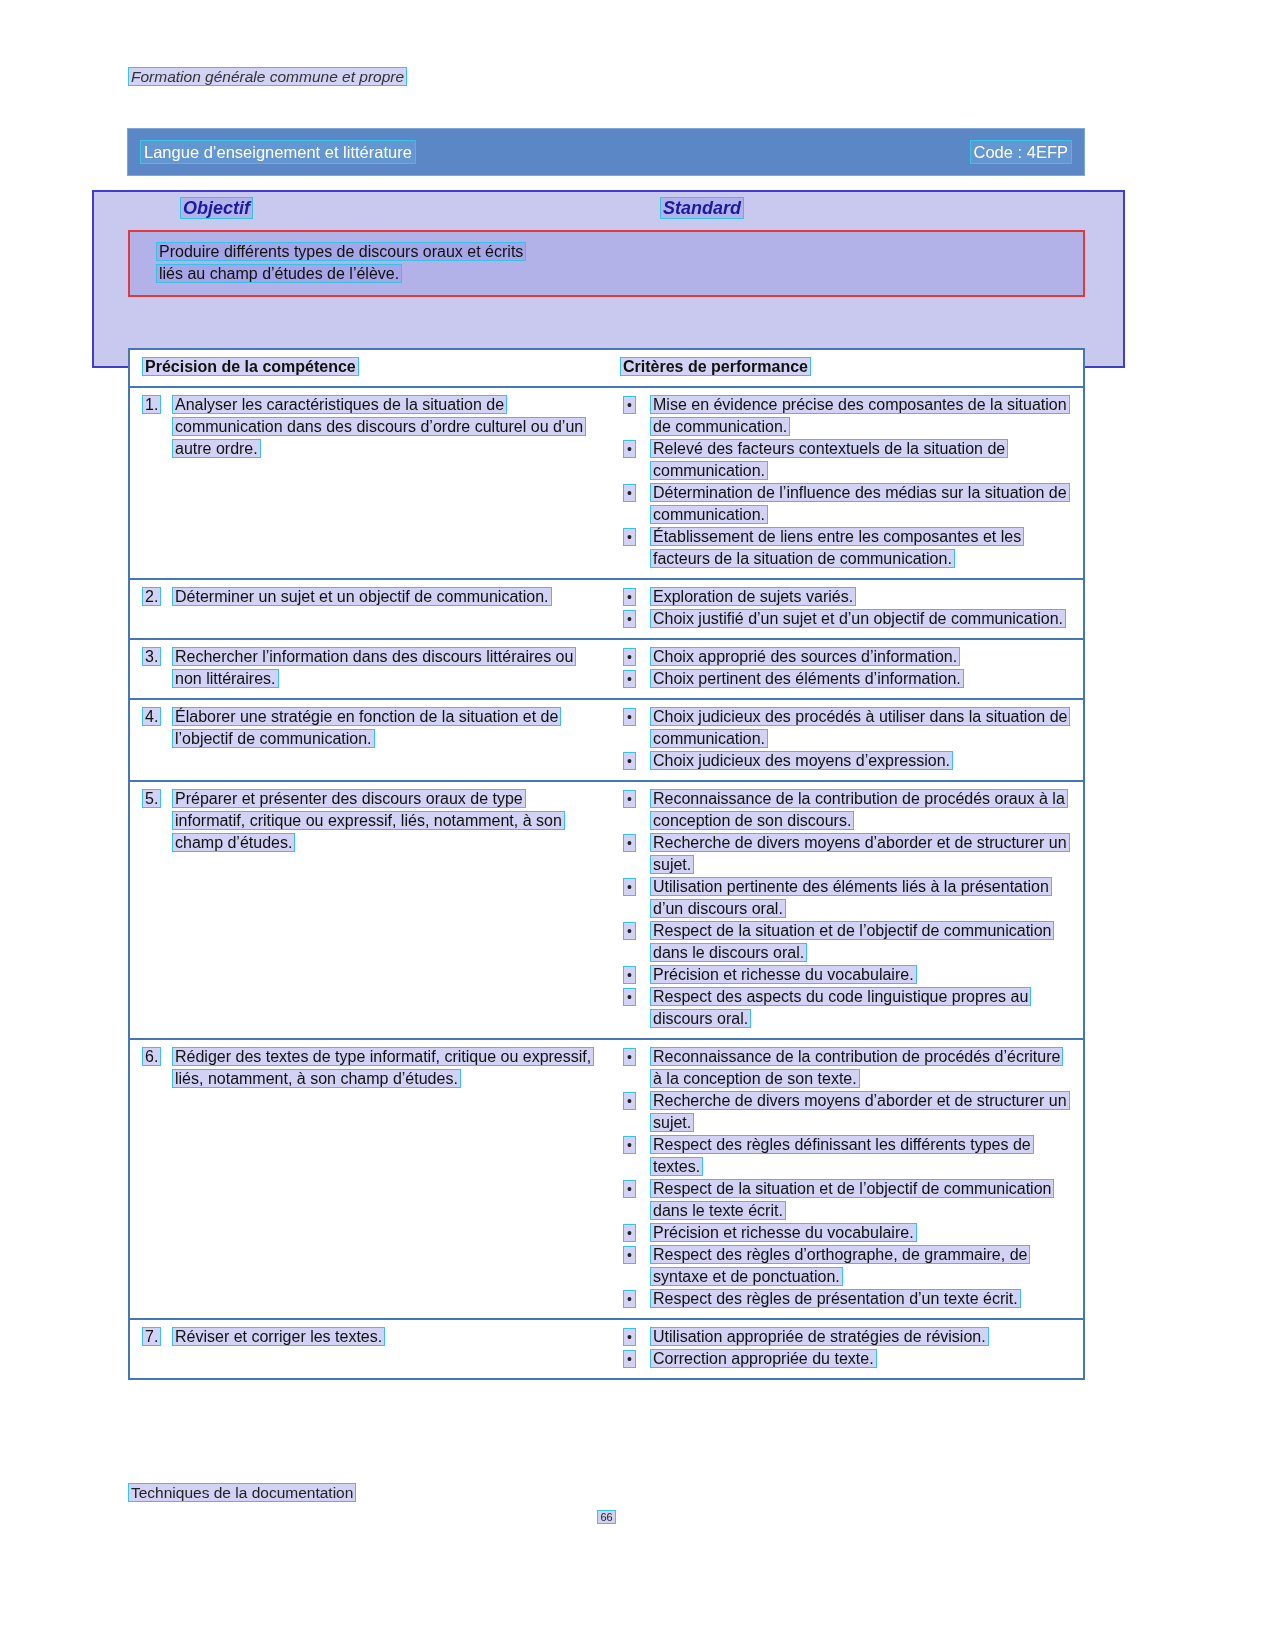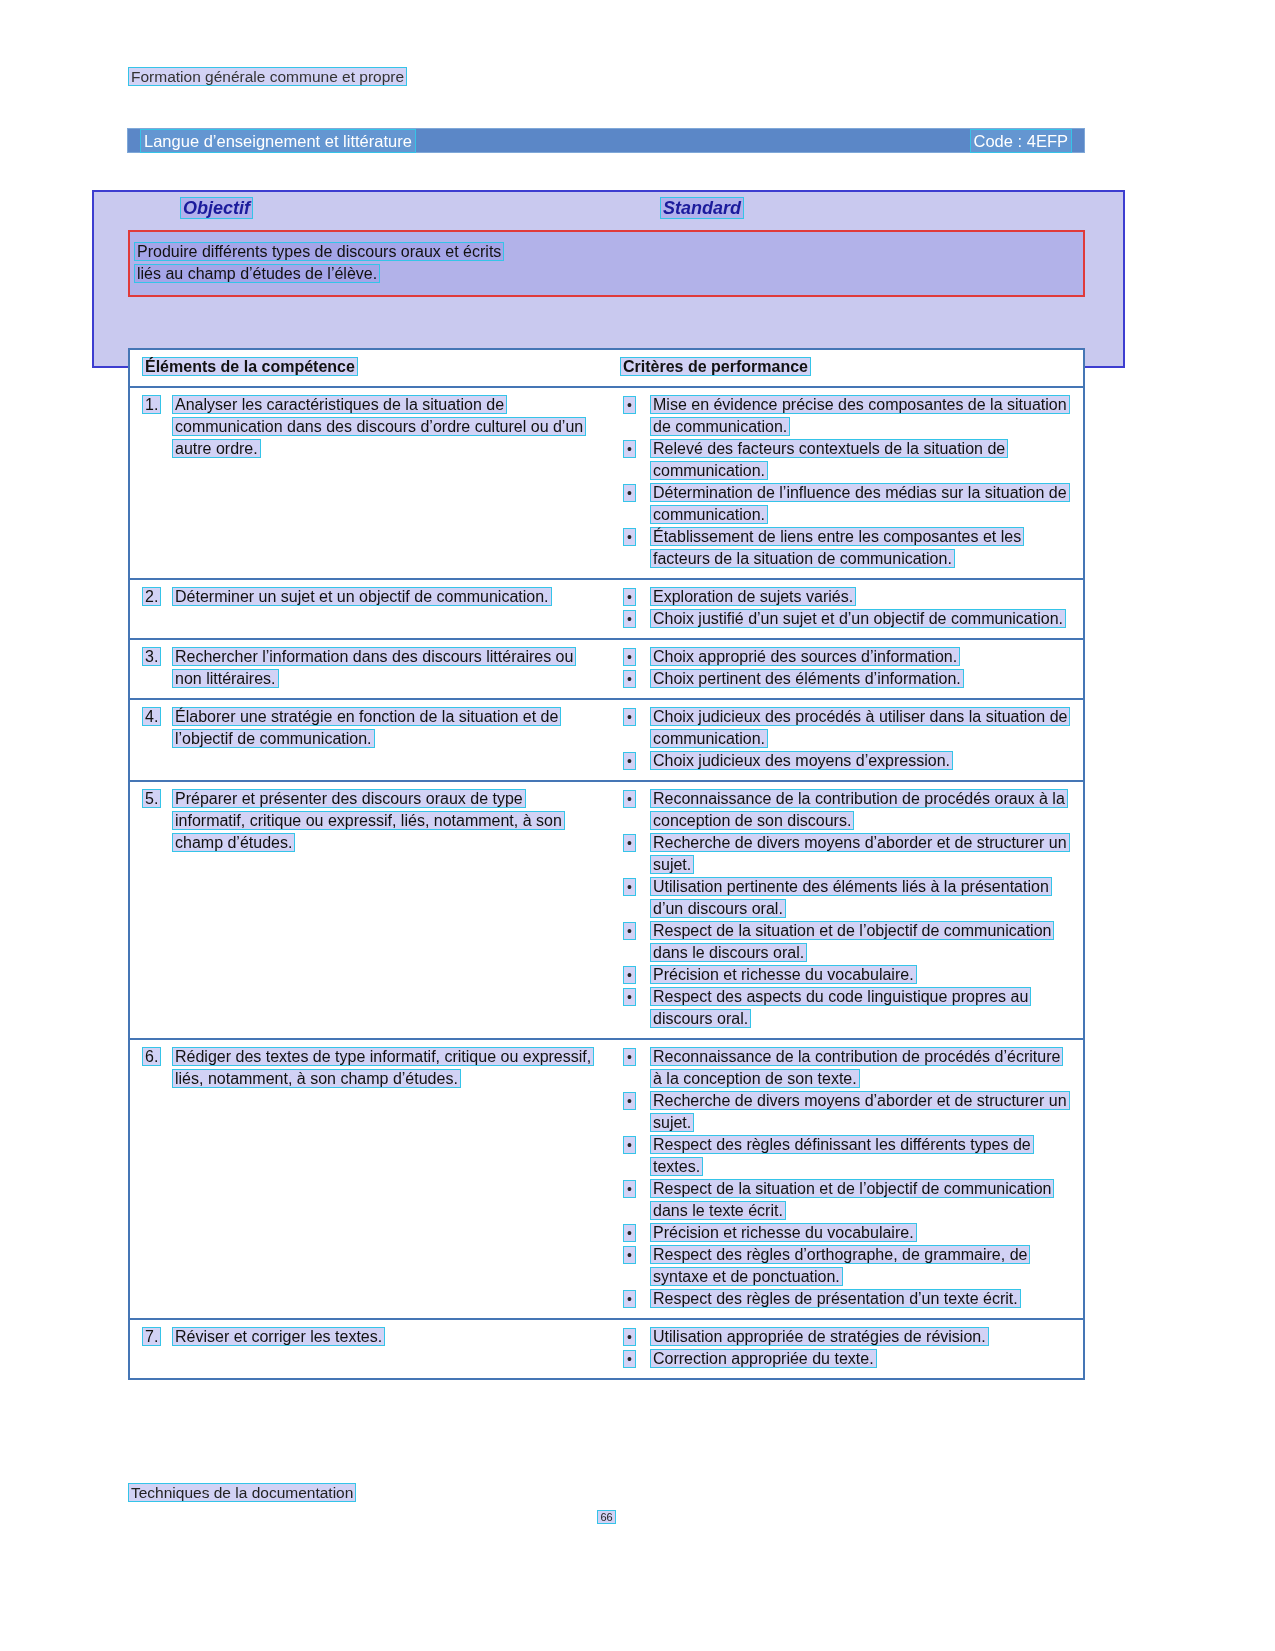--- a/index.html
+++ b/index.html
@@ -34,26 +34,26 @@
     background: rgba(130,205,245,0.22);
     border: 1px solid var(--hlb);
     padding: 0 3px;
     -webkit-box-decoration-break: clone;
     box-decoration-break: clone;
   }
   .strong { font-weight: bold; }
 
   .top-label {
     position: absolute; left: 128px; top: 66px;
-    font-size: 15.5px; color: #333;
+    font-size: 15.5px; color: #333; font-style: italic;
   }
 
   .header-bar {
     position: absolute; left: 127px; top: 128px;
-    width: 958px; height: 25px;
+    width: 958px; height: 48px;
     background: var(--bar);
     border: 1px solid #7fa8d8;
     display: flex; align-items: center; justify-content: space-between;
     padding: 0 12px;
     color: #ffffff; font-size: 16.5px;
   }
 
   .outer-box {
     position: absolute; left: 92px; top: 190px;
     width: 1033px; height: 178px;
@@ -73,21 +73,21 @@
     position: absolute; left: 34px; top: 38px;
     width: 957px;
     background: var(--lav2);
     border: 2px solid var(--red);
   }
   .enonce-heading {
     padding: 7px 10px 6px;
     border-bottom: 1px solid #5c5cc8;
     color: #14144d;
   }
-  .enonce-body { padding: 9px 4px 10px; }
+  .enonce-body { padding: 9px 26px 10px; }
 
   .comp-table {
     position: absolute; left: 128px; top: 348px;
     width: 957px;
     background: #ffffff;
     border: 2px solid var(--tbl);
   }
   .t-header { display: flex; padding: 6px 0 8px; border-bottom: 2px solid var(--tbl); }
   .t-row { display: flex; padding: 6px 0 8px; }
   .t-row + .t-row { border-top: 2px solid var(--tbl); }
@@ -138,21 +138,21 @@
       <div class="enonce-body">
         <span class="hl">Produire différents types de discours oraux et écrits</span><br>
         <span class="hl">liés au champ d’études de l’élève.</span>
       </div>
     </div>
   </div>
 
   <div class="comp-table">
     <div class="t-header">
       <div class="hdr-left">
-        <span class="hl strong">Éléments de la compétence</span>
+        <span class="hl strong">Précision de la compétence</span>
       </div>
       <div class="hdr-right">
         <span class="hl strong">Critères de performance</span>
       </div>
     </div>
     <div id="rows">
         <div class="t-row">
           <div class="cell-left">
             <div class="num-col"><span class="hl">1.</span></div>
             <div class="el-text"><span class="hl">Analyser les caractéristiques de la situation de communication dans des discours d’ordre culturel ou d’un autre ordre.</span></div>

